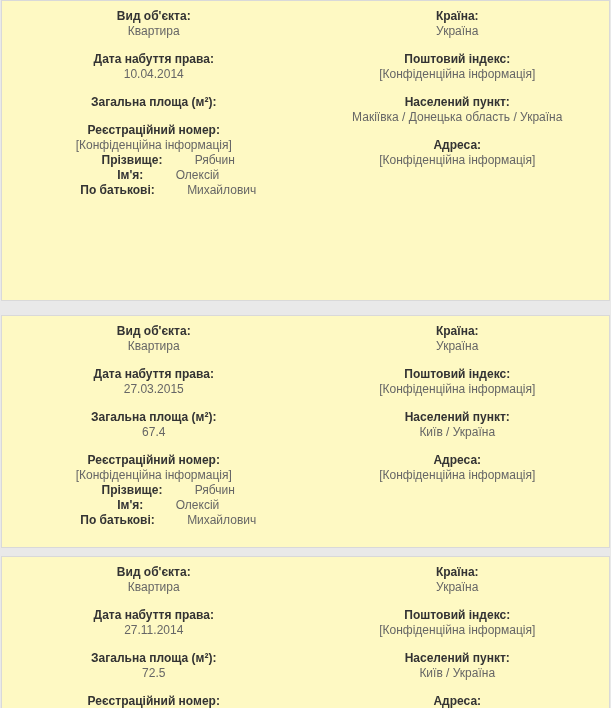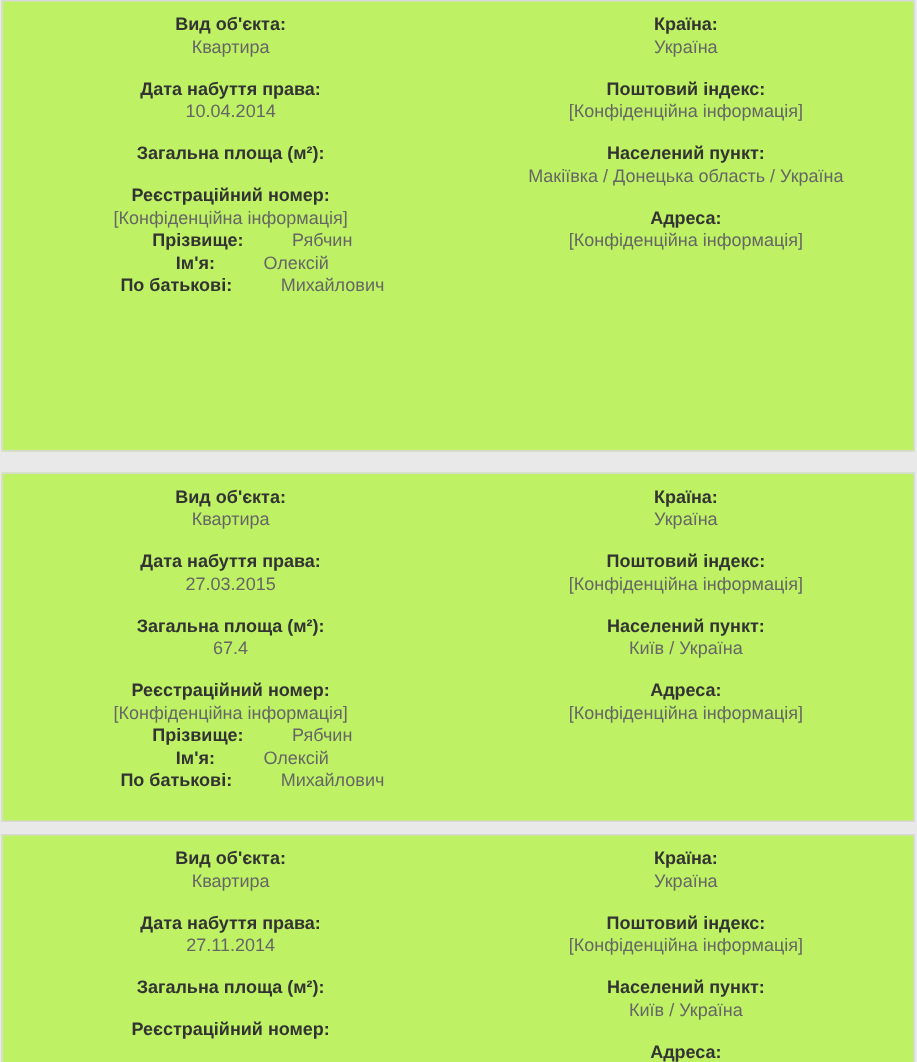--- a/index.html
+++ b/index.html
@@ -9,21 +9,21 @@
   body {
     width: 611px;
     height: 708px;
     overflow: hidden;
     background: #e9e9e9;
     font-family: "Liberation Sans", sans-serif;
     font-size: 12px;
     color: #666;
   }
   .card {
-    background: #bef264;
+    background: #fef9c3;
     border: 1px solid #d9d9d9;
     margin: 0 1px;
     box-sizing: border-box;
     display: flex;
     padding-top: 8px;
   }
   .card-1 { min-height: 301px; margin-bottom: 14px; }
   .card-2 { margin-bottom: 8px; padding-bottom: 6px; }
   .card-3 { min-height: 230px; }
   .col {
@@ -153,20 +153,21 @@
     <div class="group">
       <div class="label">Вид об'єкта:</div>
       <div class="value">Квартира</div>
     </div>
     <div class="group">
       <div class="label">Дата набуття права:</div>
       <div class="value">27.11.2014</div>
     </div>
     <div class="group">
       <div class="label">Загальна площа (м²):</div>
+      <div class="value">72.5</div>
     </div>
     <div class="group">
       <div class="label">Реєстраційний номер:</div>
 
     </div>
   </div>
   <div class="col">
     <div class="group">
       <div class="label">Країна:</div>
       <div class="value">Україна</div>

